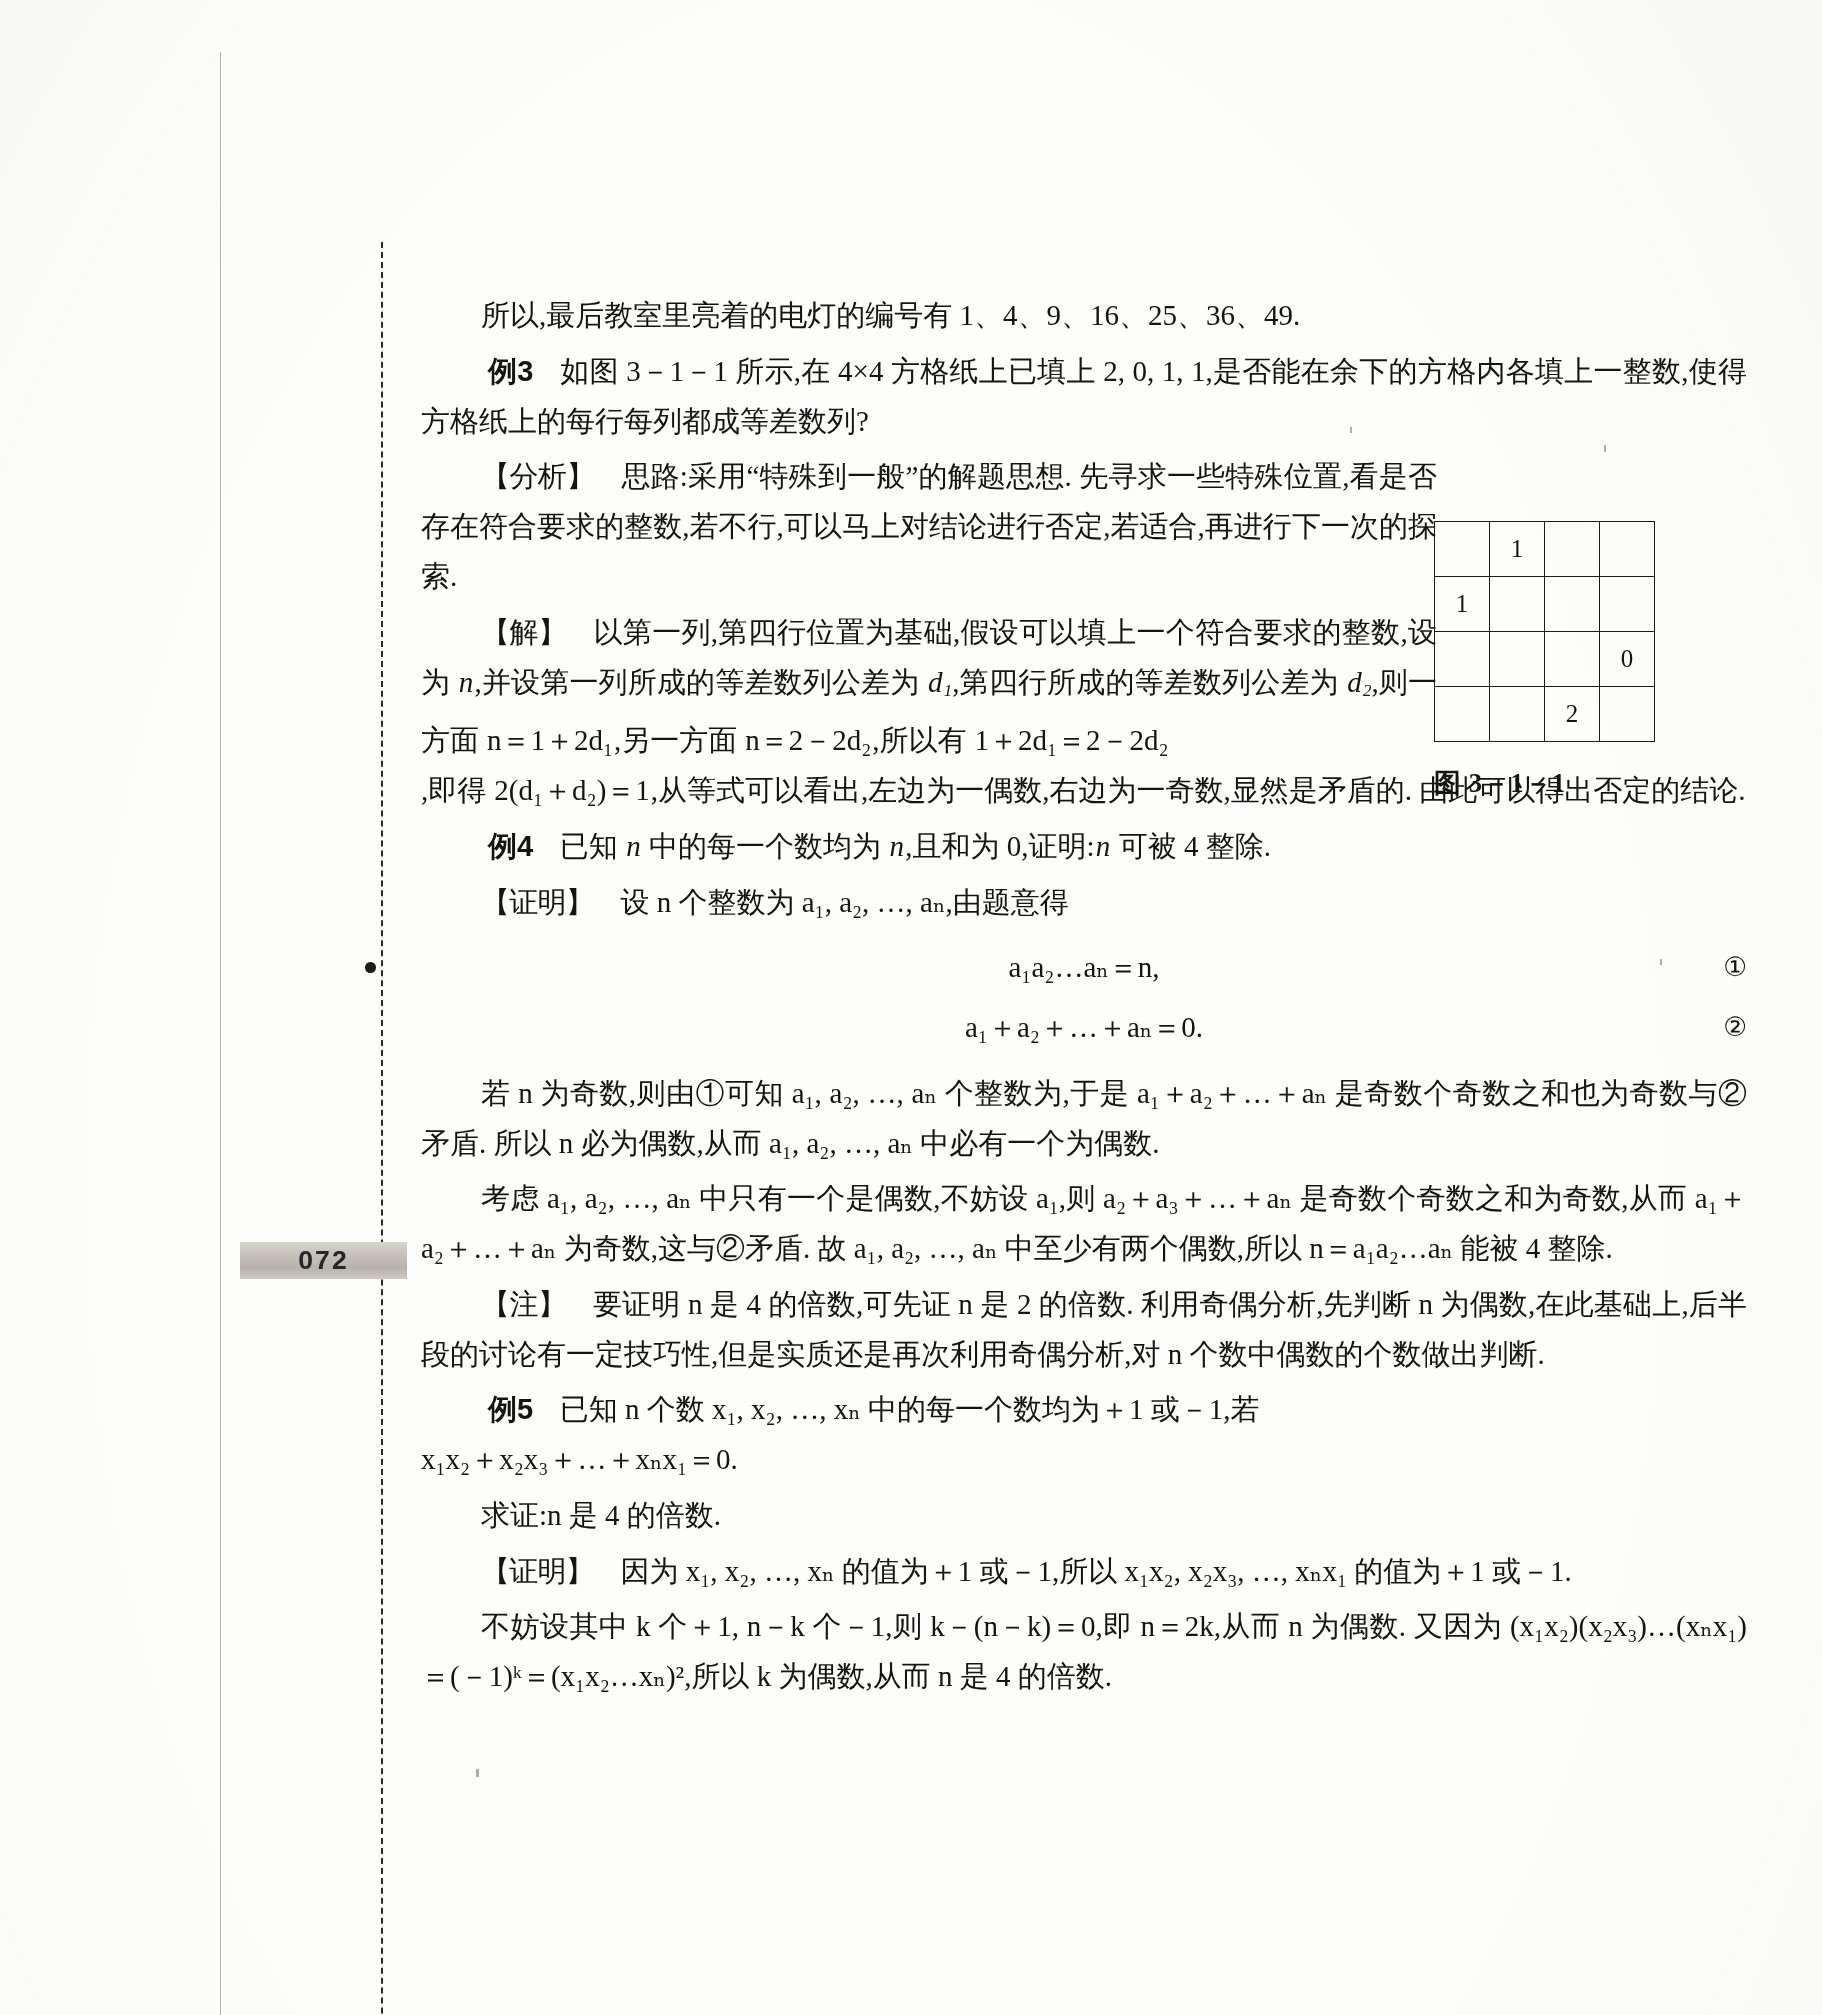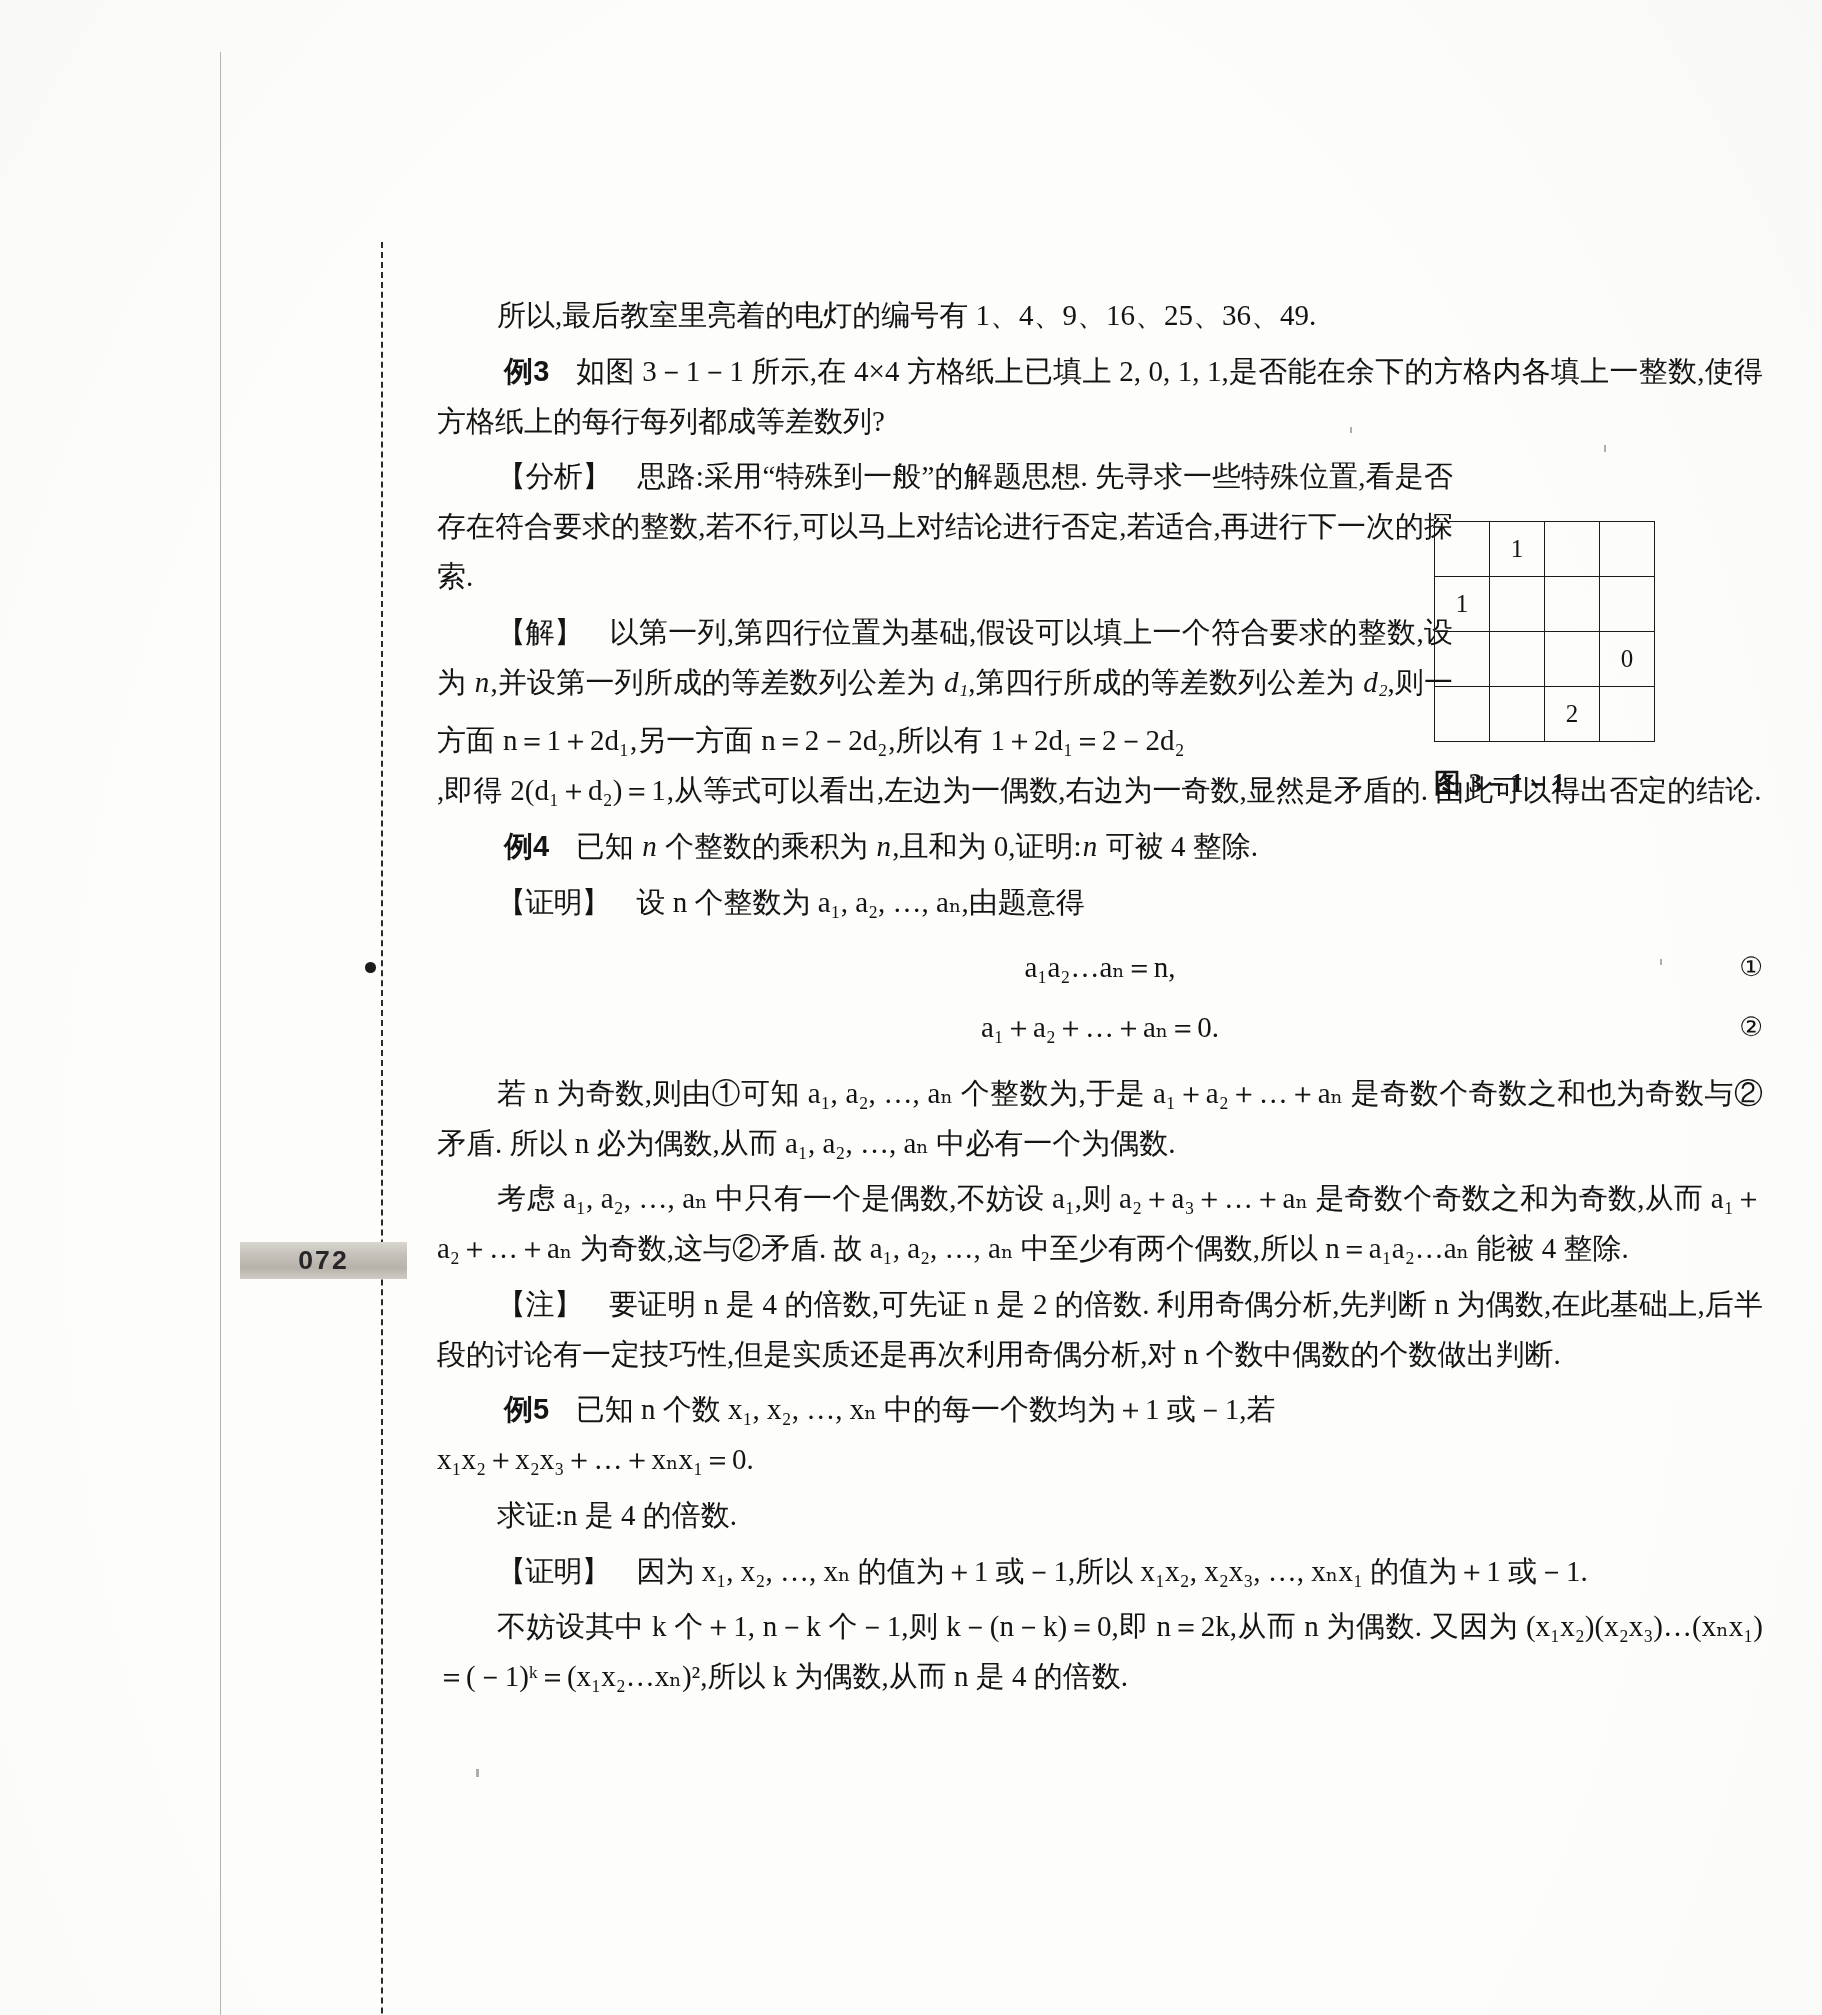--- a/index.html
+++ b/index.html
@@ -78,21 +78,21 @@
     font-family: "Liberation Sans", "DejaVu Sans", sans-serif;
     font-size: 26.6px;
     font-weight: bold;
     letter-spacing: 2px;
     color: #27272a;
   }
 
   
   #content {
     position: absolute;
-    left: 437px;
+    left: 421px;
     top: 290px;
     width: 1326px;
   }
 
   p.body {
     margin: 0;
     font-size: 29px;
     line-height: 50px;
     text-align: justify;
     text-justify: inter-character;
@@ -252,21 +252,21 @@
     <p class="body indent" style="width:1016px;"><span class="hdr">【分析】</span><span class="sp-lg"></span><span>思路:采用“特殊到一般”的解题思想. 先寻求一些特殊位置,看是否存在符合要求的整数,若不行,可以马上对结论进行否定,若适合,再进行下一次的探索.</span></p>
 
     <div class="gap-sm"></div>
 
     <p class="body indent" style="width:1016px;"><span class="hdr">【解】</span><span class="sp-lg"></span><span>以第一列,第四行位置为基础,假设可以填上一个符合要求的整数,设为 </span><span class="mi">n</span><span>,并设第一列所成的等差数列公差为 </span><span class="mi">d</span><sub>1</sub><span>,第四行所成的等差数列公差为 </span><span class="mi">d</span><sub>2</sub><span>,则一方面 </span><span class="mn">n＝1＋2d₁</span><span>,另一方面 </span><span class="mn">n＝2－2d₂</span><span>,所以有 </span><span class="mn">1＋2d₁＝2－2d₂</span></p>
 
     <p class="body tight"><span>,即得 </span><span class="mn">2(d₁＋d₂)＝1</span><span>,从等式可以看出,左边为一偶数,右边为一奇数,显然是矛盾的. 由此可以得出否定的结论.</span></p>
 
     <div class="gap-sm"></div>
 
-    <p class="body indent"><span class="exno">例4</span><span class="sp-lg"></span><span>已知 </span><span class="mi">n</span><span> 个整数的乘积为 </span><span class="mi">n</span><span>,且和为 0,证明:</span><span class="mi">n</span><span> 可被 4 整除.</span></p>
+    <p class="body indent"><span class="exno">例4</span><span class="sp-lg"></span><span>已知 </span><span class="mi">n</span><span> 中的每一个数均为 </span><span class="mi">n</span><span>,且和为 0,证明:</span><span class="mi">n</span><span> 可被 4 整除.</span></p>
 
     <div class="gap-sm"></div>
 
     <p class="body indent"><span class="hdr">【证明】</span><span class="sp-lg"></span><span>设 n 个整数为 a₁, a₂, …, aₙ,由题意得</span></p>
 
     <div class="gap-md"></div>
 
     <div class="eqline">
       <span>a₁a₂…aₙ＝n,</span>
       <span class="eqtag">①</span>

